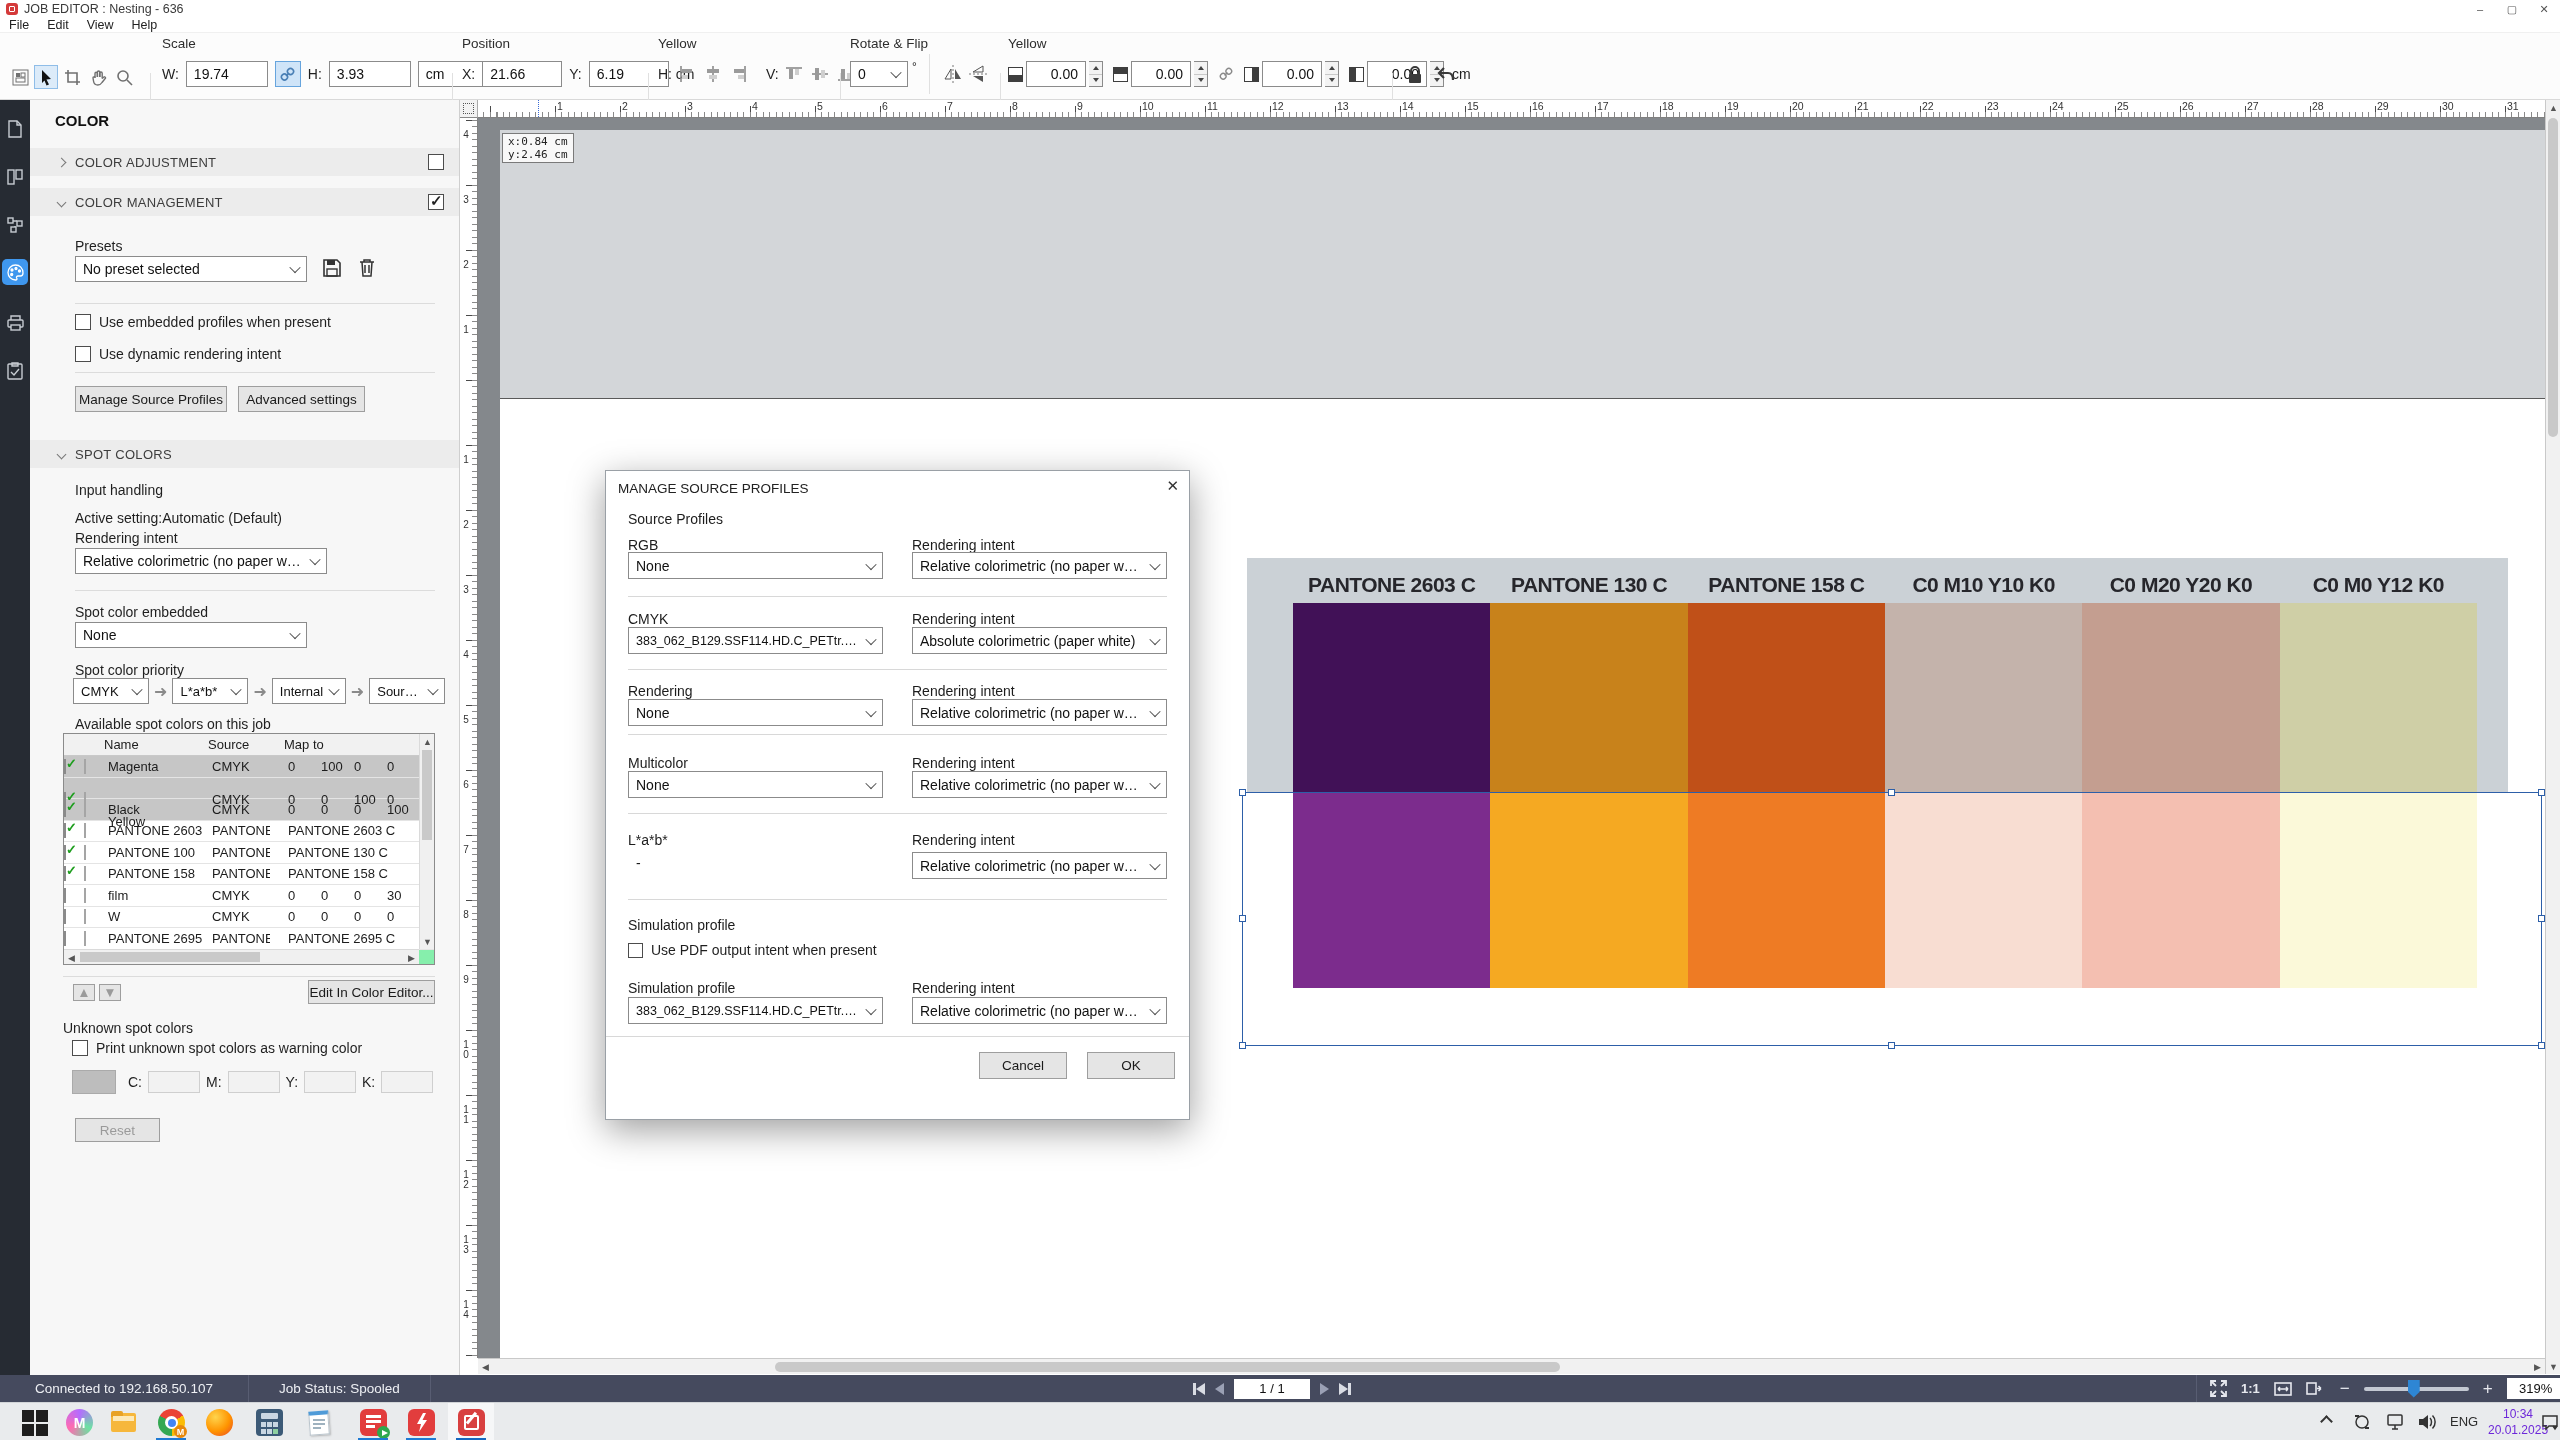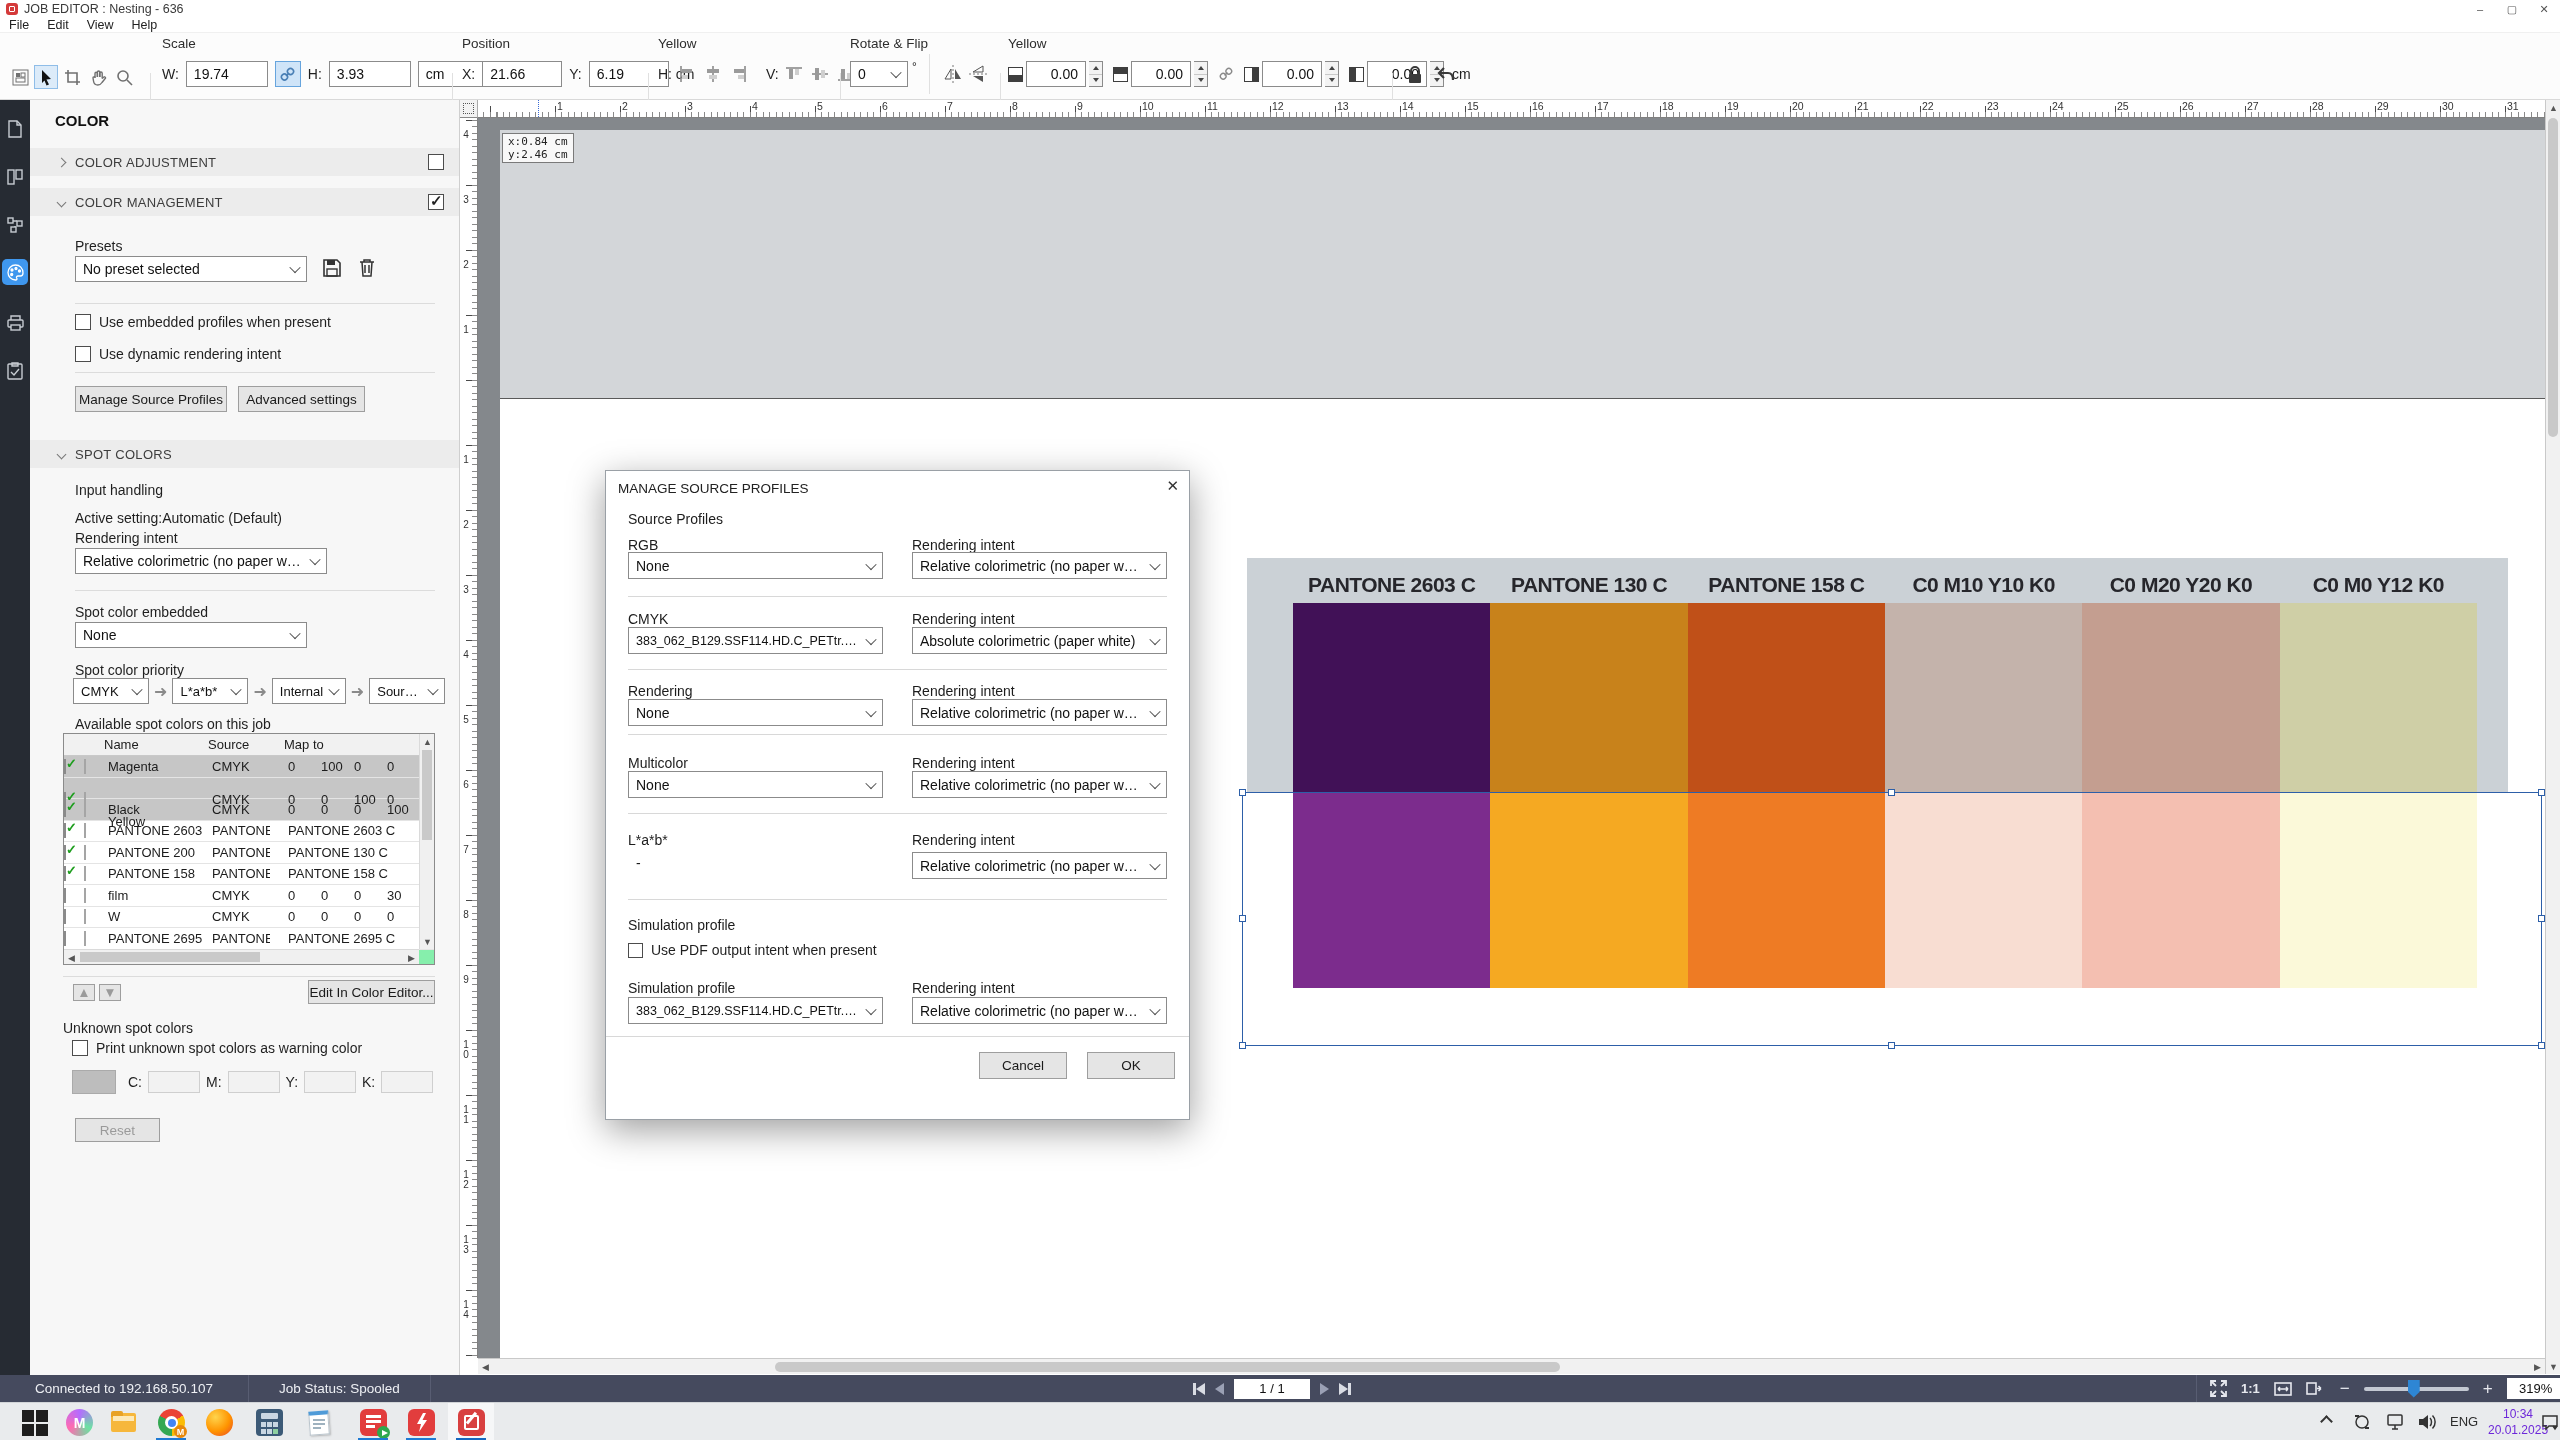--- a/index.html
+++ b/index.html
@@ -549,21 +549,21 @@
           <div><span class="tchk on"></span></div>
           <div><span class="tsw" style="background: rgb(92, 33, 102);"></span></div>
           <div style="padding-left: 4px;">PANTONE 2603</div>
           <div style="padding-left: 4px;">PANTONE</div>
           <div><span class="srcdd"></span></div>
           <div style="grid-column: span 4; padding-left: 4px;">PANTONE 2603 C</div>
         </div>
         <div class="trow">
           <div><span class="tchk on"></span></div>
           <div><span class="tsw" style="background: rgb(235, 157, 31);"></span></div>
-          <div style="padding-left: 4px;">PANTONE 200</div>
+          <div style="padding-left: 4px;">PANTONE 100</div>
           <div style="padding-left: 4px;">PANTONE</div>
           <div><span class="srcdd"></span></div>
           <div style="grid-column: span 4; padding-left: 4px;">PANTONE 130 C</div>
         </div>
         <div class="trow">
           <div><span class="tchk on"></span></div>
           <div><span class="tsw" style="background: rgb(229, 117, 44);"></span></div>
           <div style="padding-left: 4px;">PANTONE 158</div>
           <div style="padding-left: 4px;">PANTONE</div>
           <div><span class="srcdd"></span></div>

